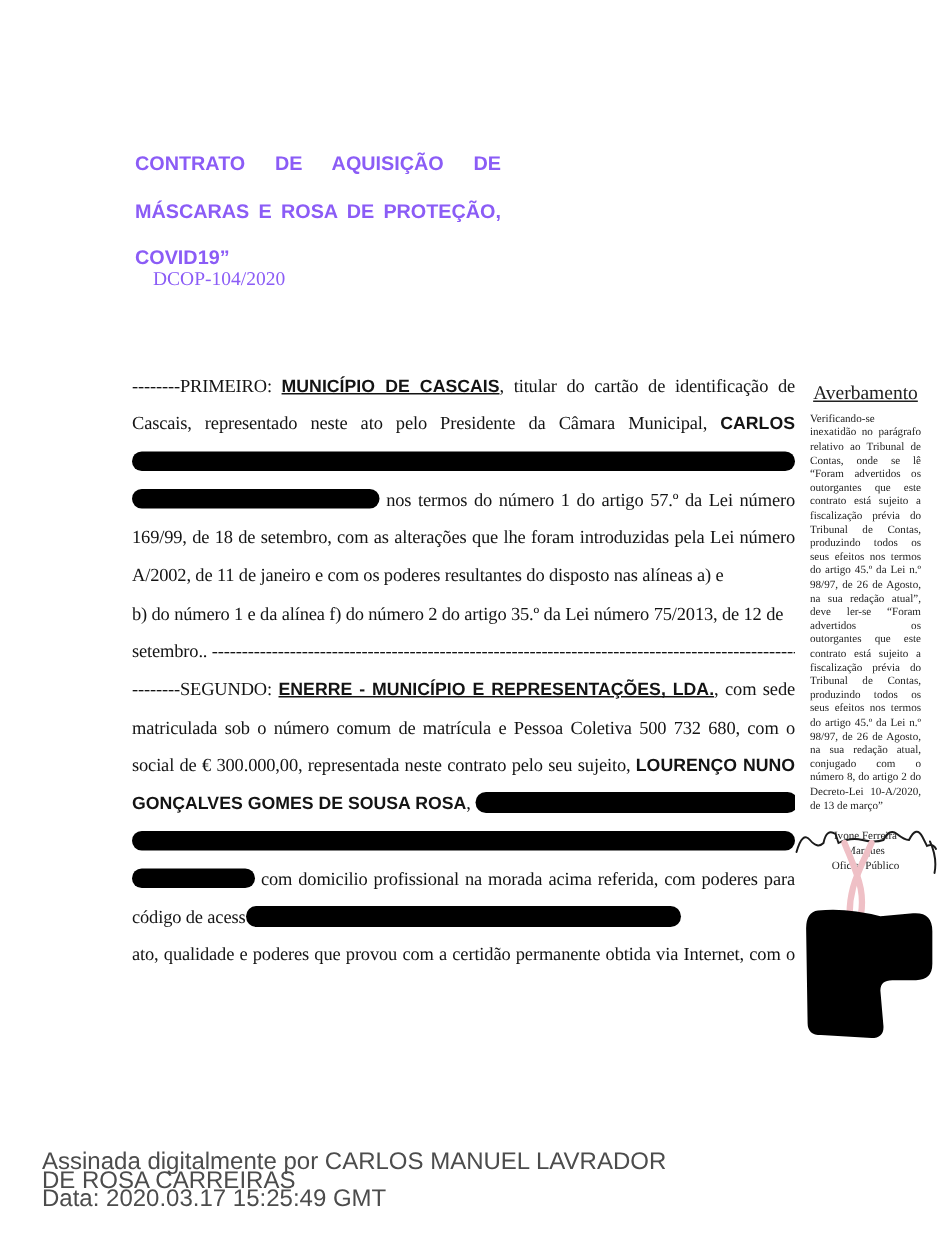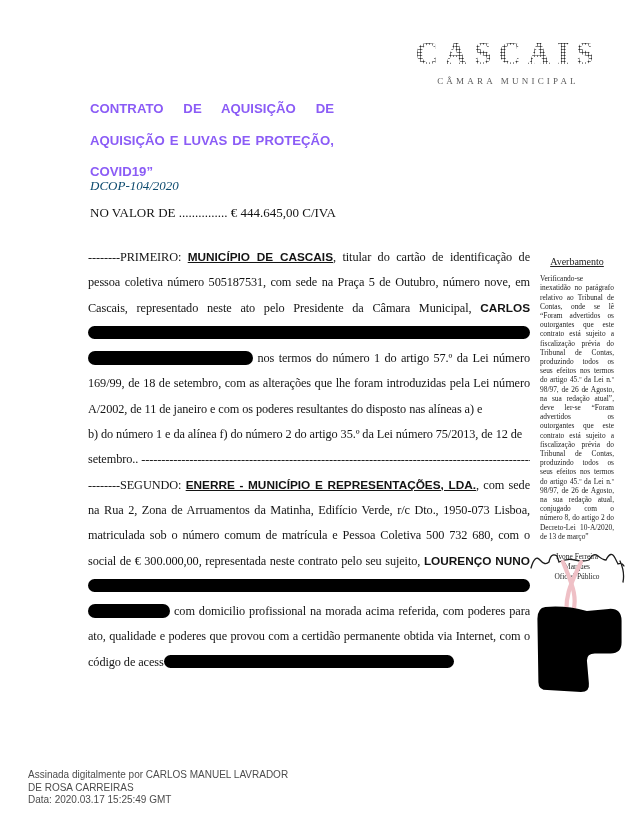--- a/index.html
+++ b/index.html
@@ -23,79 +23,73 @@
   }
   .logo-sub {
     margin-top:4px; font-family:"Liberation Serif", serif; font-size:9px;
     letter-spacing:3.2px; color:#5b5b5b; white-space:nowrap;
   }
   
   .title-block { position:absolute; left:90px; top:93px; width:244px;
     font-family:"Liberation Sans", sans-serif; font-weight:bold; font-size:13.2px; color:#8b5cf6; }
   .title-line { height:31.5px; line-height:31.5px; text-align:justify; text-align-last:justify; overflow:hidden; }
   .title-line.last { text-align-last:left; }
-  .doc-ref { position:absolute; left:90px; top:178px; font-size:13px; color:#0c4a6e;font-style:italic; }
+  .doc-ref { position:absolute; left:102px; top:178px; font-size:13px; color:#8b5cf6; }
   .doc-value { position:absolute; left:90px; top:205px; font-size:13px; color:#141414; }
   
   .body-text { position:absolute; left:88px; top:245px; width:442px; }
   .line { height:25.3px; line-height:25.3px; font-size:12.3px; letter-spacing:-0.1px;
     overflow:hidden; white-space:nowrap; }
   .line.j { text-align:justify; text-align-last:justify; white-space:normal; }
   .sg-b, .sg-bu, .sg-bi { font-family:"Liberation Sans", sans-serif; font-weight:bold; font-size:11.8px; letter-spacing:0; }
   .sg-bu { text-decoration:underline; }
   .sg-bi { }
   .bar { display:inline-block; background:#000; height:13.5px; border-radius:7px; vertical-align:-2.5px; }
   
   .margin-note { position:absolute; left:540px; top:257px; width:74px;
     font-family:"Liberation Serif", serif; font-size:7.4px; line-height:9.2px; color:#222; }
-  .mn-heading { text-align:center; text-decoration:underline; font-size:10px; margin-bottom:8px; }
+  .mn-heading { text-align:center; text-decoration:underline; font-size:13px; margin-bottom:8px; }
   .mn-body { text-align:justify; }
   .mn-sign { margin-top:11px; text-align:center; line-height:9.8px; }
   
   .deco { position:absolute; }
   
   .digi-sign { position:absolute; left:28px; top:769px;
-    font-family:"Liberation Sans", sans-serif; font-size:10px; line-height:12.5px; color:#4c4c4c; }
+    font-family:"Liberation Sans", sans-serif; font-size:16px; line-height:12.5px; color:#4c4c4c; }
 </style>
 </head>
 <body>
 
 <div class="page">
 
-  <div class="logo-block">
-    <div class="logo-name">CASCAIS</div>
-    <div class="logo-sub">CÂMARA MUNICIPAL</div>
-  </div>
 
   <div class="title-block">
     <div class="title-line">CONTRATO DE AQUISIÇÃO DE</div>
-    <div class="title-line">AQUISIÇÃO E LUVAS DE PROTEÇÃO,</div>
+    <div class="title-line">MÁSCARAS E ROSA DE PROTEÇÃO,</div>
     <div class="title-line last">COVID19”</div>
   </div>
   <div class="doc-ref">DCOP-104/2020</div>
-  <div class="doc-value">NO VALOR DE ............... € 444.645,00 C/IVA</div>
 
   <div class="body-text" id="body-text">
       <div class="line j"><span class="sg-n">--------PRIMEIRO: </span><span class="sg-bu">MUNICÍPIO DE CASCAIS</span><span class="sg-n">, titular do cartão de identificação de</span></div>
-      <div class="line j"><span class="sg-n">pessoa coletiva número 505187531, com sede na Praça 5 de Outubro, número nove, em</span></div>
       <div class="line j"><span class="sg-n">Cascais, representado neste ato pelo Presidente da Câmara Municipal, </span><span class="sg-b">CARLOS MANUEL</span></div>
       <div class="line"><span class="bar" style="width: 442px; background: rgb(0, 0, 0);"></span></div>
       <div class="line j"><span class="bar" style="width: 165px; background: rgb(0, 0, 0);"></span><span class="sg-n"> nos termos do número 1 do artigo 57.º da Lei número</span></div>
       <div class="line j"><span class="sg-n">169/99, de 18 de setembro, com as alterações que lhe foram introduzidas pela Lei número 5-</span></div>
       <div class="line"><span class="sg-n">A/2002, de 11 de janeiro e com os poderes resultantes do disposto nas alíneas a) e</span></div>
       <div class="line"><span class="sg-n">b) do número 1 e da alínea f) do número 2 do artigo 35.º da Lei número 75/2013, de 12 de</span></div>
       <div class="line"><span class="sg-n">setembro.. ------------------------------------------------------------------------------------------------------------------------</span></div>
       <div class="line j"><span class="sg-n">--------SEGUNDO: </span><span class="sg-bu">ENERRE - MUNICÍPIO E REPRESENTAÇÕES, LDA.</span><span class="sg-n">, com sede</span></div>
-      <div class="line j"><span class="sg-n">na Rua 2, Zona de Arruamentos da Matinha, Edifício Verde, r/c Dto., 1950-073 Lisboa,</span></div>
       <div class="line j"><span class="sg-n">matriculada sob o número comum de matrícula e Pessoa Coletiva 500 732 680, com o capital</span></div>
       <div class="line j"><span class="sg-n">social de € 300.000,00, representada neste contrato pelo seu sujeito, </span><span class="sg-bi">LOURENÇO NUNO</span></div>
+      <div class="line"><span class="sg-bi">GONÇALVES GOMES DE SOUSA ROSA</span><span class="sg-n">, </span><span class="bar" style="width: 215px; background: rgb(0, 0, 0);"></span></div>
       <div class="line"><span class="bar" style="width: 442px; background: rgb(0, 0, 0);"></span></div>
       <div class="line j"><span class="bar" style="width: 82px; background: rgb(0, 0, 0);"></span><span class="sg-n"> com domicilio profissional na morada acima referida, com poderes para este</span></div>
+      <div class="line"><span class="sg-n">código de acess</span><span class="bar" style="width: 290px; background: rgb(0, 0, 0);"></span></div>
       <div class="line j"><span class="sg-n">ato, qualidade e poderes que provou com a certidão permanente obtida via Internet, com o</span></div>
-      <div class="line"><span class="sg-n">código de acess</span><span class="bar" style="width: 290px; background: rgb(0, 0, 0);"></span></div>
     </div>
 
   <div class="margin-note">
     <div class="mn-heading">Averbamento</div>
     <div class="mn-body">Verificando-se inexatidão no parágrafo relativo ao Tribunal de Contas, onde se lê “Foram advertidos os outorgantes que este contrato está sujeito a fiscalização prévia do Tribunal de Contas, produzindo todos os seus efeitos nos termos do artigo 45.º da Lei n.º 98/97, de 26 de Agosto, na sua redação atual”, deve ler-se “Foram advertidos os outorgantes que este contrato está sujeito a fiscalização prévia do Tribunal de Contas, produzindo todos os seus efeitos nos termos do artigo 45.º da Lei n.º 98/97, de 26 de Agosto, na sua redação atual, conjugado com o número 8, do artigo 2 do Decreto-Lei 10-A/2020, de 13 de março”</div>
     <div class="mn-sign">
       <div>Ivone Ferreira</div>
       <div>Marques</div>
       <div>Oficial Público</div>
     </div>

